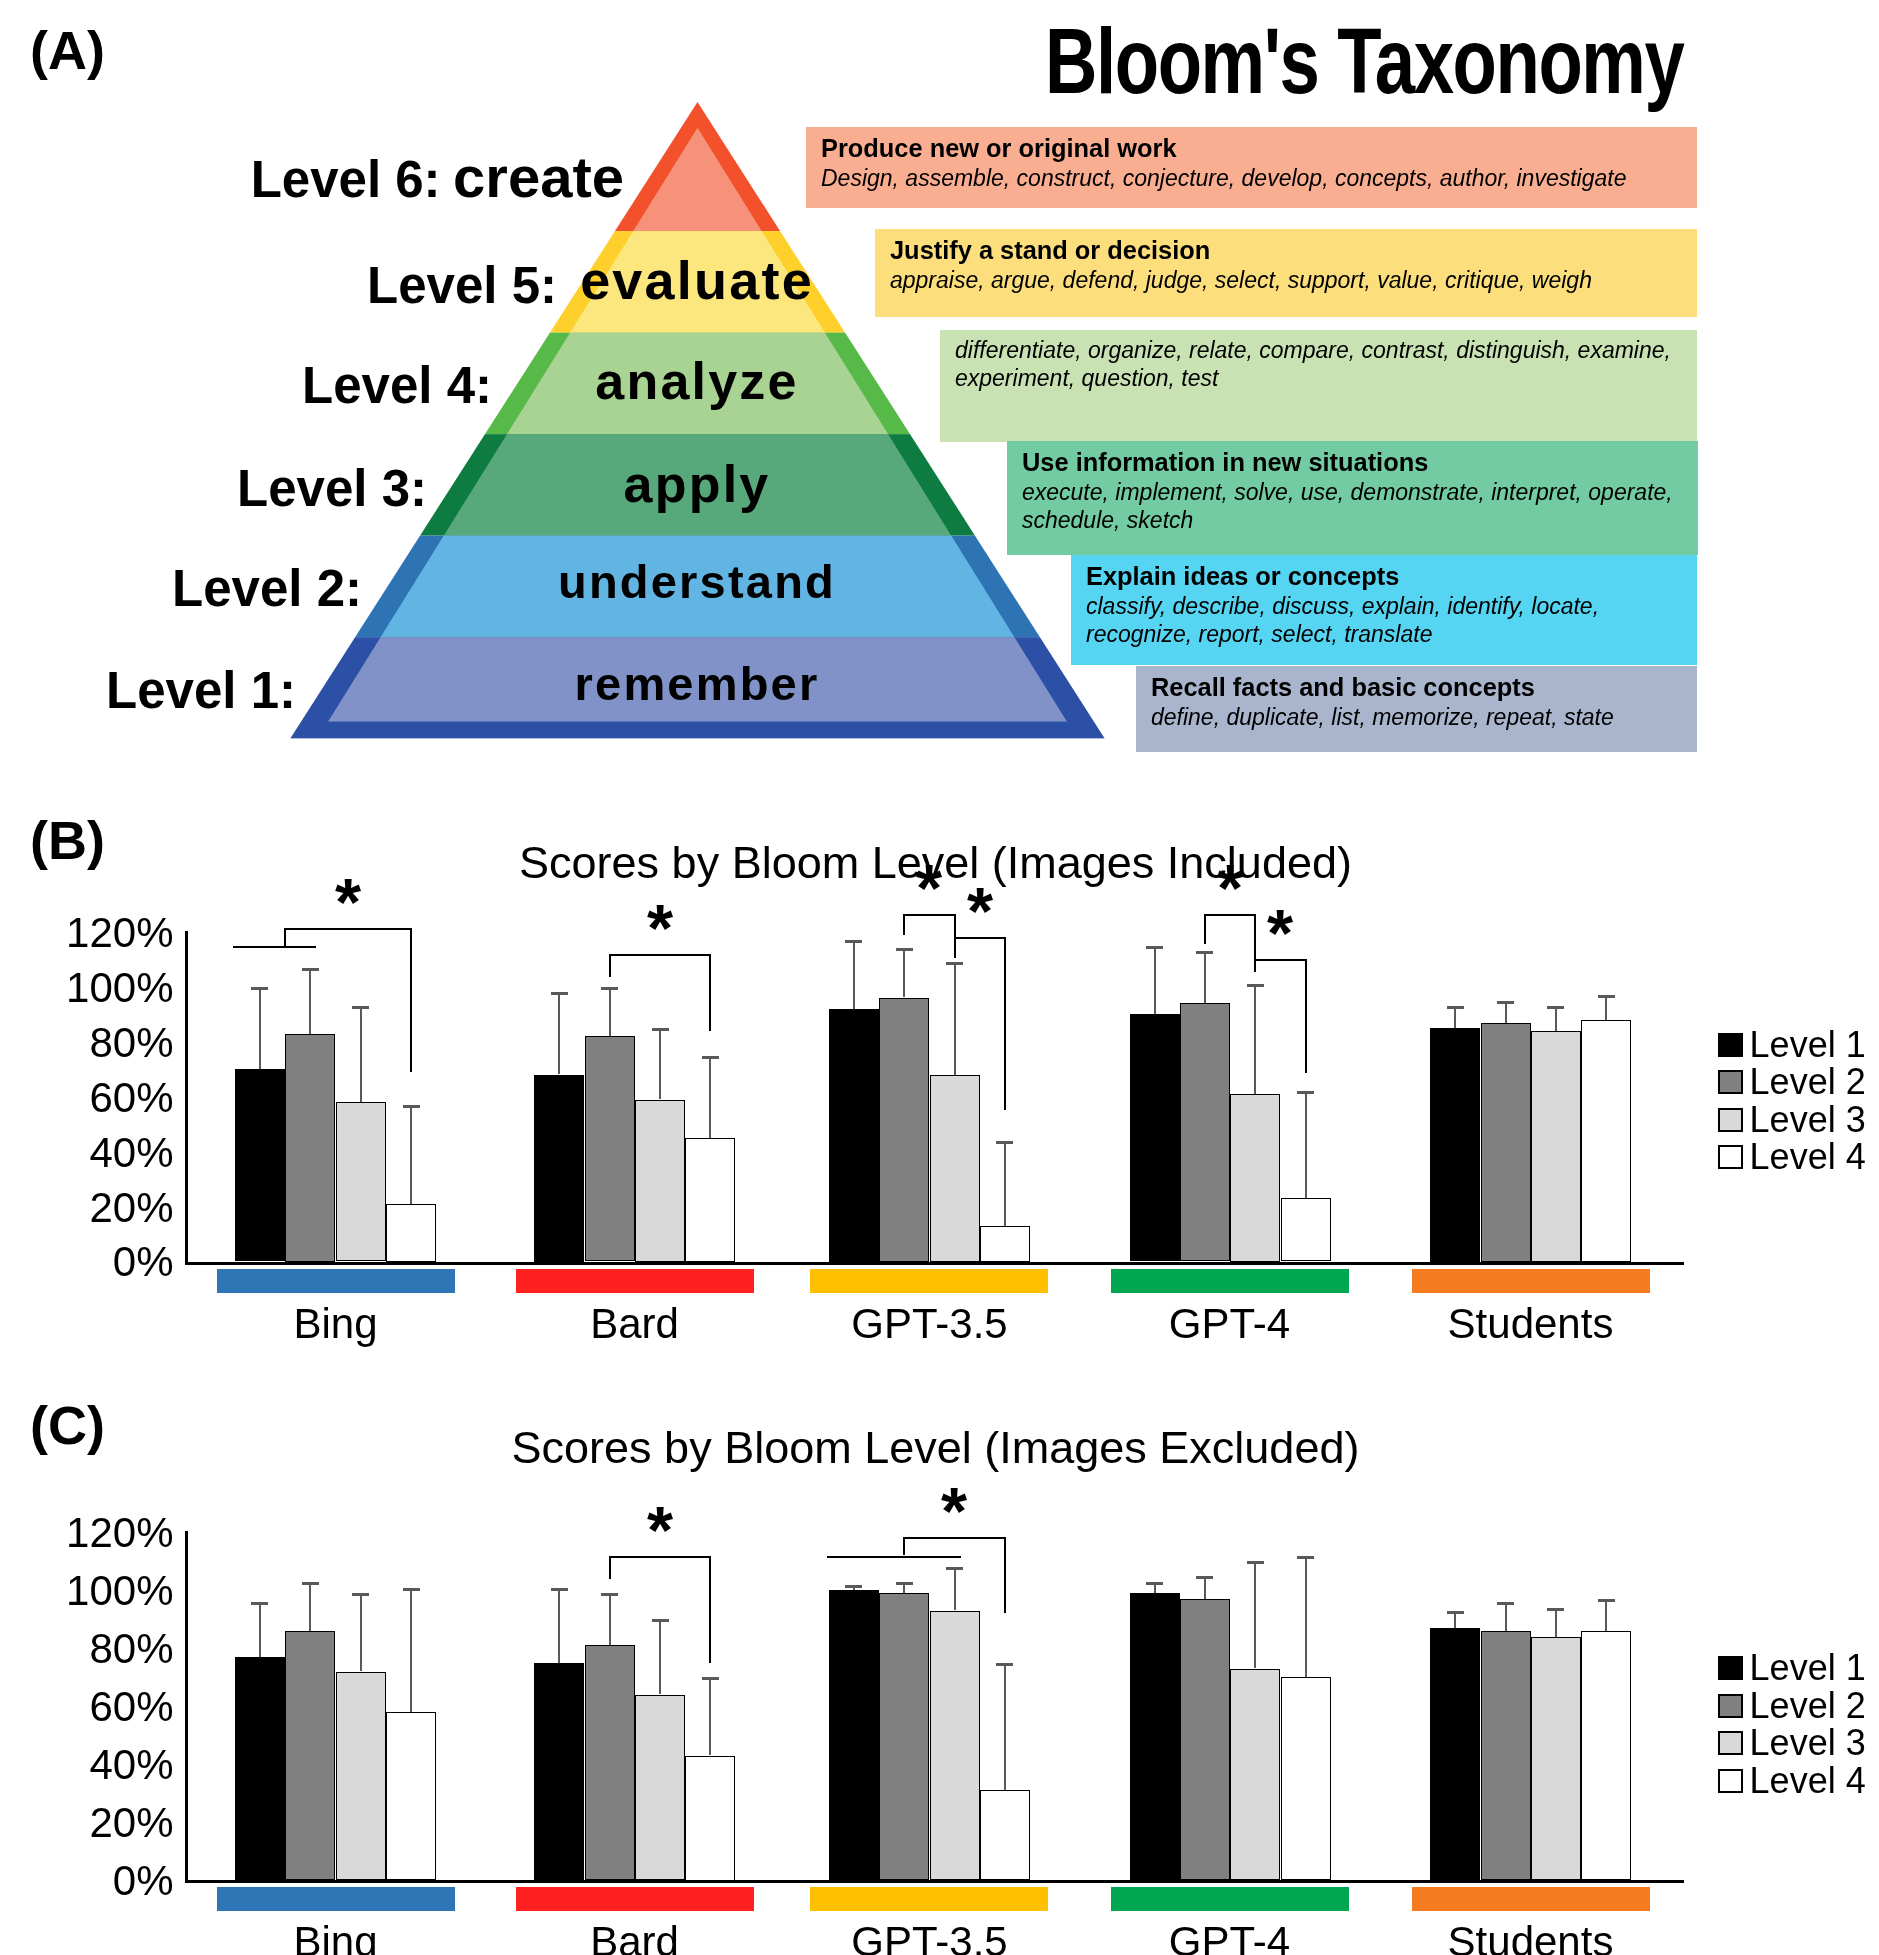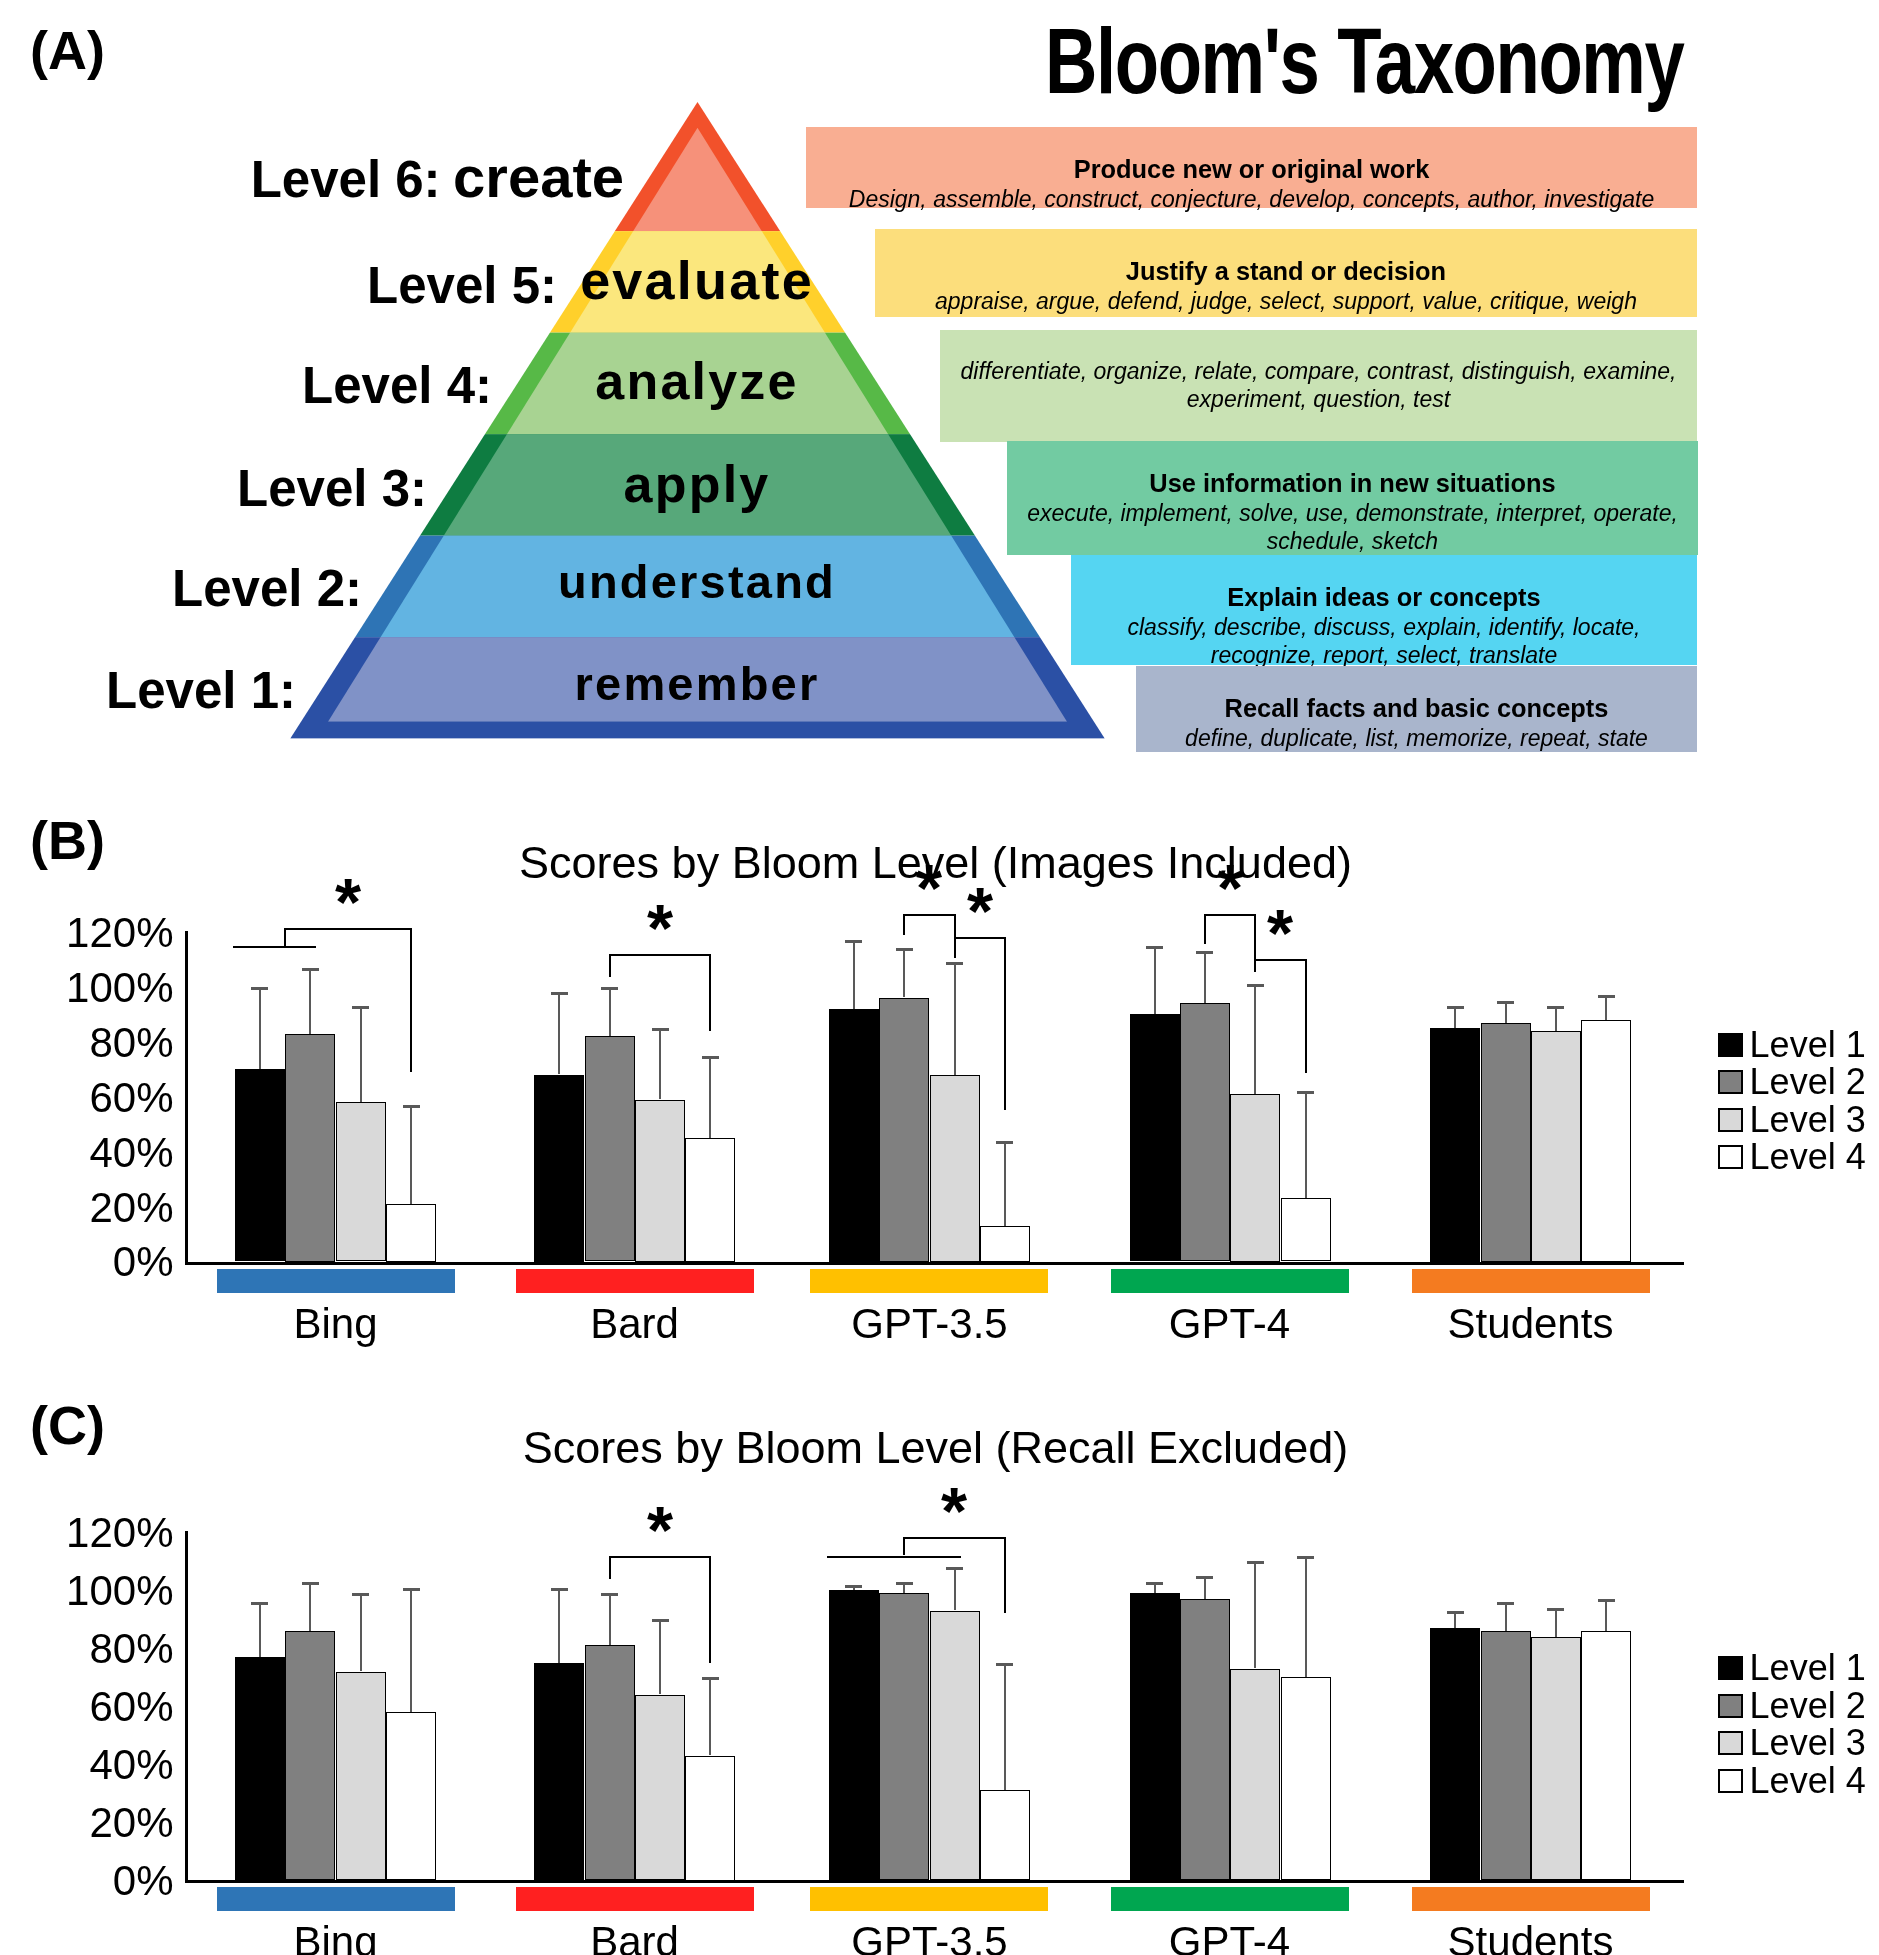--- a/index.html
+++ b/index.html
@@ -4,21 +4,21 @@
 <style>
   html,body{margin:0;padding:0;background:#ffffff;}
   #root{position:relative;width:1879px;height:1955px;background:#fff;overflow:hidden;
         font-family:"Liberation Sans", sans-serif;color:#000;}
   .abs{position:absolute;}
   .panel-letter{font-weight:bold;font-size:54px;}
   .btitle{font-size:93px;font-weight:800;letter-spacing:-1.8px;transform:scaleX(0.78);transform-origin:left top;white-space:nowrap;}
   .lvl-line{display:flex;align-items:baseline;gap:12.5px;white-space:nowrap;}
   .lvl-label{font-weight:bold;font-size:51px;}
   .band-word{font-weight:bold;letter-spacing:2.2px;transform:translateX(-50%);white-space:nowrap;}
-  .desc-box{box-sizing:border-box;padding:27px 15px;text-align:center;}
+  .desc-box{box-sizing:border-box;padding:6px 15px;}
   .box-head{font-weight:bold;font-size:25.4px;line-height:1.22;}
   .box-verbs{font-style:italic;font-size:23px;line-height:1.22;}
   .chart-title{font-size:45px;text-align:center;white-space:nowrap;}
   .tick{font-size:42px;text-align:right;}
   .grp-label{font-size:42px;text-align:center;}
   .legend-row{display:flex;align-items:center;}
   .legend-sw{width:20.5px;height:20.5px;border:2.2px solid #000;margin-right:7.1px;flex:none;}
   .legend-text{font-size:36px;white-space:nowrap;}
   .bar{box-sizing:border-box;border:1.8px solid #000;}
   .sig-line{background:#000;}
@@ -225,21 +225,21 @@
         <div class="abs sig-line" style="left: 1205px; top: 914px; width: 50px; height: 2.2px; background: rgb(0, 0, 0);"></div>
         <div class="abs sig-line" style="left: 1254px; top: 914px; width: 2.2px; height: 58px; background: rgb(0, 0, 0);"></div>
         <div class="abs star" style="left: 1230px; top: 854px;">*</div>
         <div class="abs sig-line" style="left: 1254px; top: 959px; width: 2.2px; height: 12.4px; background: rgb(0, 0, 0);"></div>
         <div class="abs sig-line" style="left: 1255px; top: 959px; width: 50px; height: 2.2px; background: rgb(0, 0, 0);"></div>
         <div class="abs sig-line" style="left: 1305px; top: 959px; width: 2.2px; height: 114px; background: rgb(0, 0, 0);"></div>
         <div class="abs star" style="left: 1280px; top: 899px;">*</div>
       </div>
       <div class="abs" style="left: 0px; top: 0px;">
         <div class="abs panel-letter" style="left: 30px; top: 1394px;">(C)</div>
-        <div class="abs chart-title" style="left: 187px; top: 1422px; width: 1497px;">Scores by Bloom Level (Recall Excluded)</div>
+        <div class="abs chart-title" style="left: 187px; top: 1422px; width: 1497px;">Scores by Bloom Level (Images Excluded)</div>
         <div class="abs sig-line" style="left: 185px; top: 1531px; width: 3.1px; height: 352px; background: rgb(0, 0, 0);"></div>
         <div class="abs sig-line" style="left: 185px; top: 1880px; width: 1499px; height: 3.1px; background: rgb(0, 0, 0);"></div>
         <div class="abs tick" style="left: 4.5px; top: 1509px; width: 169px;">120%</div>
         <div class="abs tick" style="left: 4.5px; top: 1567px; width: 169px;">100%</div>
         <div class="abs tick" style="left: 4.5px; top: 1625px; width: 169px;">80%</div>
         <div class="abs tick" style="left: 4.5px; top: 1683px; width: 169px;">60%</div>
         <div class="abs tick" style="left: 4.5px; top: 1741px; width: 169px;">40%</div>
         <div class="abs tick" style="left: 4.5px; top: 1799px; width: 169px;">20%</div>
         <div class="abs tick" style="left: 4.5px; top: 1857px; width: 169px;">0%</div>
         <div class="abs sig-line" style="left: 259px; top: 1602px; width: 2.2px; height: 55px; background: rgb(89, 89, 89);"></div>

